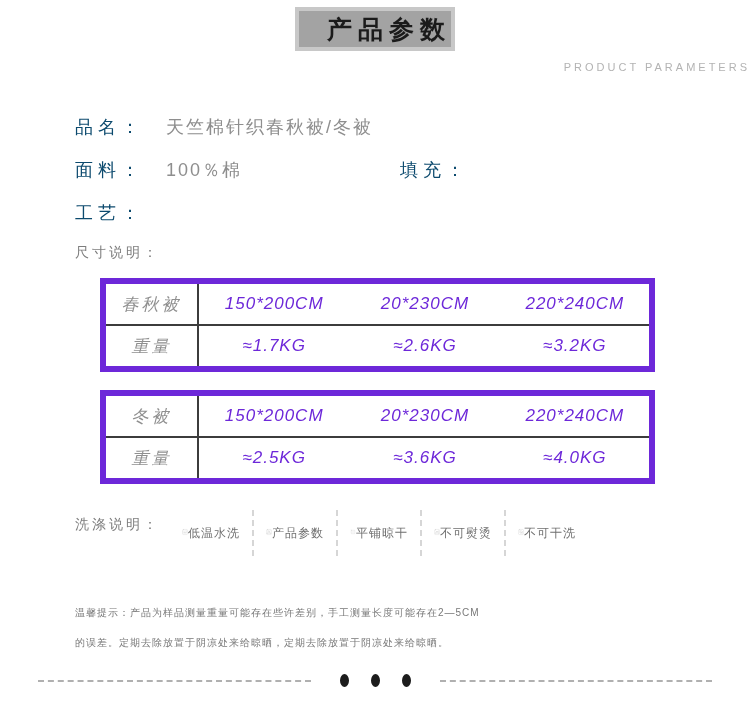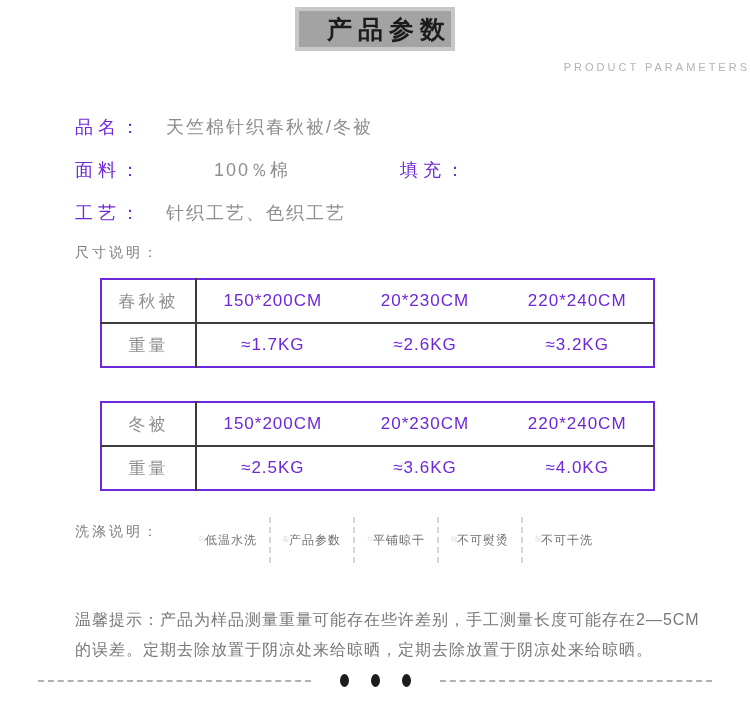--- a/index.html
+++ b/index.html
@@ -11,51 +11,52 @@
   .title-box {
     background:#a3a3a3; border:4px solid #c8c8c8;
     height:44px; display:flex; align-items:center; justify-content:flex-end;
   }
   .title-box span { color:#1b1b1b; font-size:25px; font-weight:600; letter-spacing:6px; padding-left:6px; }
   .subtitle { text-align:right; color:#b3b3b3; font-size:11px; letter-spacing:3px; margin-top:10px; }
 
   
   .specs { margin:42px 0 0 75px; color:#8e8e8e; }
   .spec-row { display:flex; align-items:baseline; margin-bottom:19px; font-size:18px; }
-  .spec-pair { display:flex; align-items:flex-start;gap:48px; }
+  .spec-pair { display:flex; align-items:flex-start; }
   .spec-pair.left-col { width:325px; }
-  .spec-label { color:#6d28d9; letter-spacing:5px; white-space:nowrap; }
+  .spec-label { color:#0c4a6e; letter-spacing:5px; white-space:nowrap; }
   .spec-value { color:#8e8e8e; letter-spacing:2px; margin-left:22px; white-space:nowrap; }
   .section-label { font-size:14px; color:#7d7d7d; letter-spacing:3px; margin-bottom:0; }
 
   
   .spec-table {
     border-collapse:collapse; table-layout:fixed;
     width:555px; margin:16px 0 0 100px;
-    border:2px solid #6d28d9;
+    border:6px solid #6d28d9;
+    font-style:italic;
   }
-  .spec-table.second { margin-top:33px;padding-left:42px; }
+  .spec-table.second { margin-top:18px;padding-left:42px; }
   .spec-table td {
     height:44px; text-align:center; vertical-align:middle;
     color:#6d28d9; font-size:17px; letter-spacing:1px;
   }
   .spec-table tr + tr td { border-top:2px solid #3c3c3c; }
   .spec-table td.c0 { width:95px; border-right:2px solid #3c3c3c; color:#8f8f8f; letter-spacing:3px; }
 
   
-  .washing { display:flex; align-items:flex-start; margin:24px 0 0 75px;gap:17px; }
+  .washing { display:flex; align-items:flex-start; margin:24px 0 0 75px; }
   .washing .section-label { margin-top:8px; }
   .wash-items { display:flex; align-items:flex-start; margin-left:22px; }
   .wash-item { display:flex; align-items:center; width:58px; }
   .wash-sep { border-left:2px dashed #d6d6d6; height:46px; margin:2px 12px 0 12px; }
   .wash-item svg { width:48px; height:48px; }
   .wash-label { font-size:12px; color:#6f6f6f; margin-top:2px; letter-spacing:1px; white-space:nowrap; }
 
   
-  .notice { margin:42px 0 0 75px; width:625px; color:#787878; font-size:16px; line-height:30px; letter-spacing:1px; }
+  .notice { margin:42px 0 0 75px; width:625px; color:#787878; font-size:10px; line-height:30px; letter-spacing:1px; }
 
   
   .divider { position:absolute; left:38px; right:38px; top:674px; display:flex; align-items:center; }
   .dash-line { flex:1; border-top:2px dashed #b0b0b0; }
   .dots { display:flex; align-items:center; margin:0 18px; }
   .dot { width:9px; height:13px; border-radius:50%; background:#1c1c1c; margin:0 11px; }
 </style>
 </head>
 <body>
 
@@ -77,21 +78,20 @@
       <span class="spec-pair left-col">
         <span class="spec-label">面料：</span>
         <span class="spec-value">100％棉</span>
       </span>
       <span class="spec-pair">
         <span class="spec-label">填充：</span>
       </span>
     </div>
     <div class="spec-row">
       <span class="spec-label">工艺：</span>
-      <span class="spec-value">针织工艺、色织工艺</span>
     </div>
     <div class="section-label">尺寸说明：</div>
   </div>
 
   <table class="spec-table">
     <tbody>
         <tr>
       <td class="c0">春秋被</td>
       <td>150*200CM</td>
       <td>20*230CM</td>

